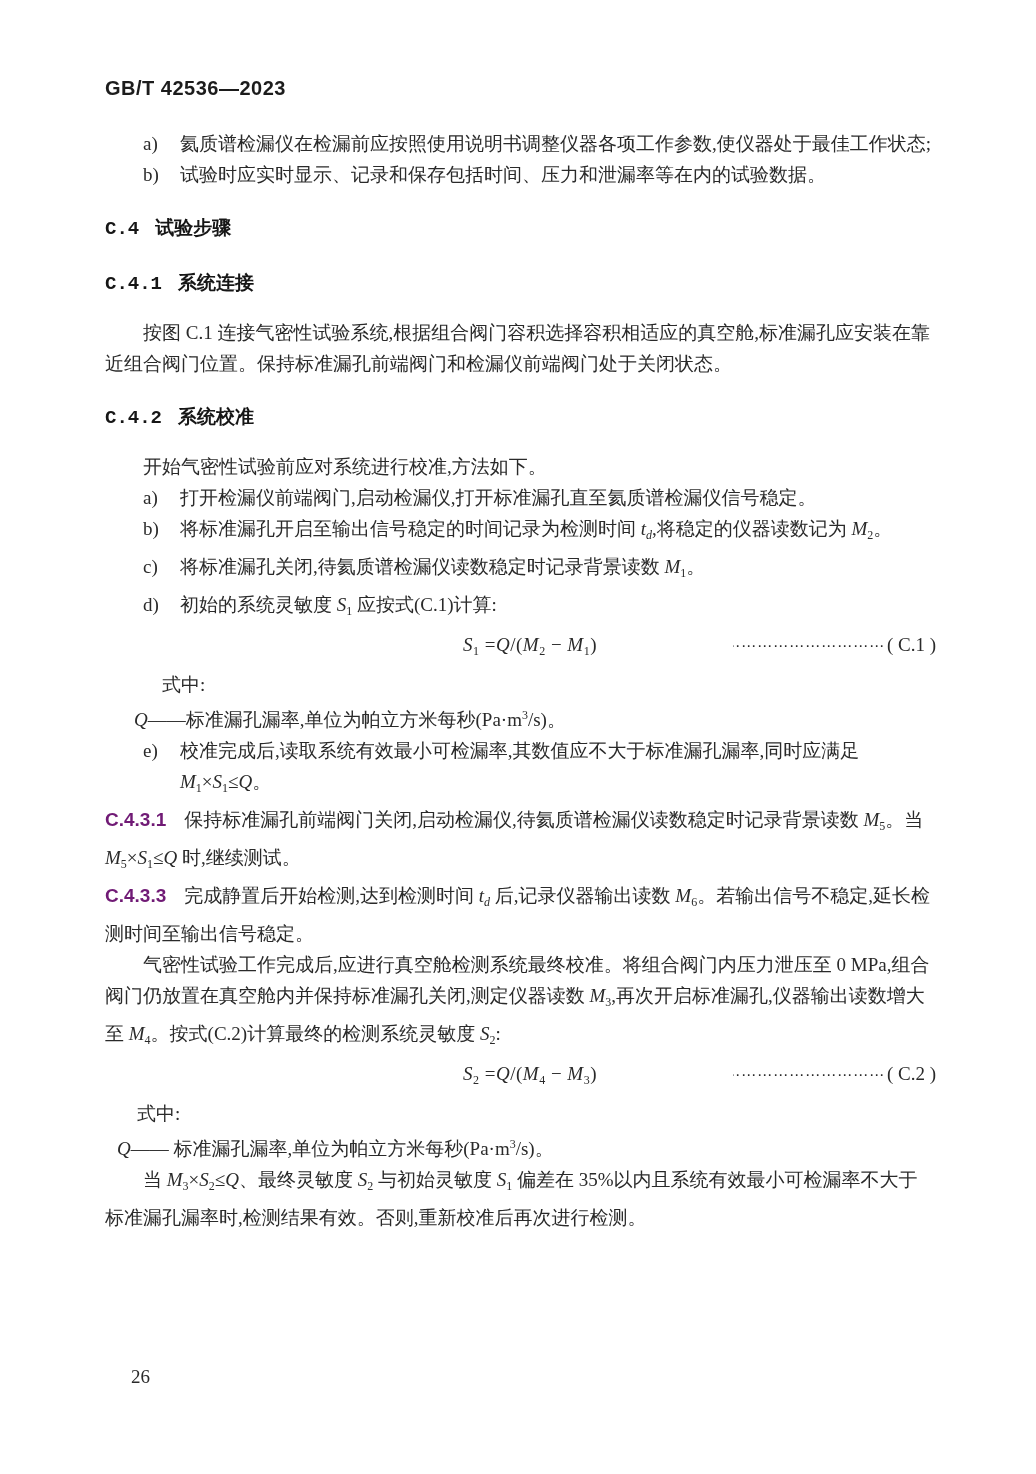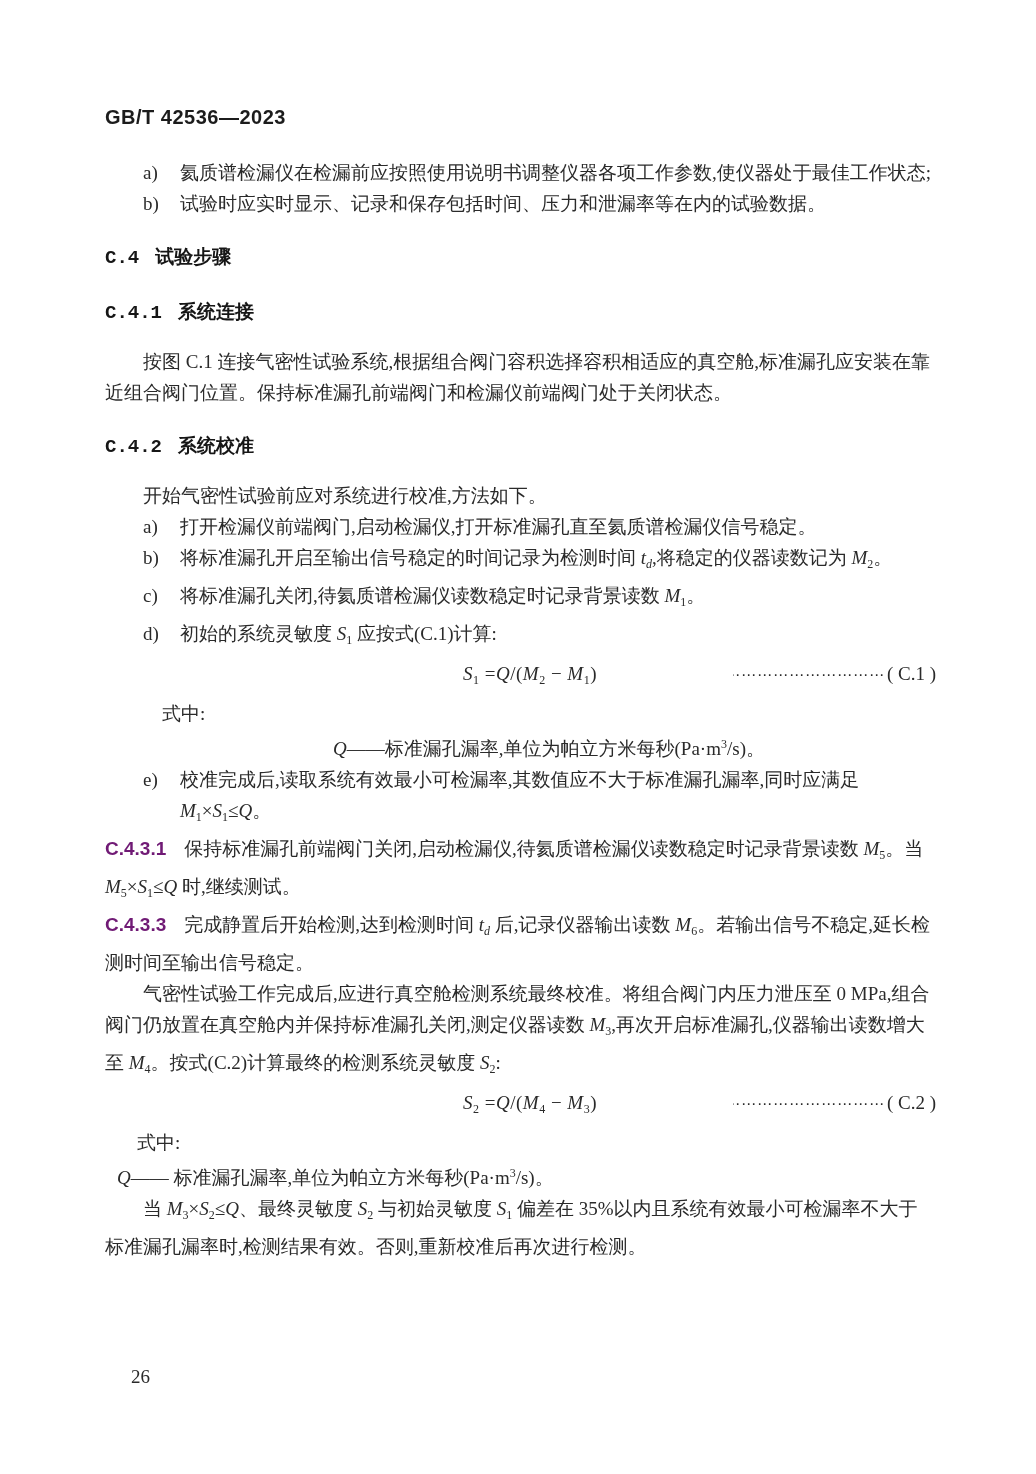--- a/index.html
+++ b/index.html
@@ -10,21 +10,21 @@
   body {
     width: 1036px;
     height: 1474px;
     overflow: hidden;
     position: relative;
   }
   .page {
     position: absolute;
     inset: 0;
     box-sizing: border-box;
-    padding: 102px 100px 0 105px;
+    padding: 73px 100px 0 105px;
     font-family: "Liberation Serif", "DejaVu Serif", serif;
     font-size: 19px;
     line-height: 31px;
     color: #2a2a2a;
     border-radius: 12px;
   }
   
   .doc-header {
     font-family: "Liberation Sans", "DejaVu Sans", sans-serif;
     font-weight: bold;
@@ -76,21 +76,21 @@
     overflow: hidden;
     white-space: nowrap;
     direction: rtl;
     font-family: "DejaVu Sans", sans-serif;
     font-size: 15px;
     letter-spacing: 1px;
   }
   .f-num { white-space: nowrap; margin-left: 2px; }
   
   .sz1 { margin-left: 57px; }
-  .q1  { margin-left: 57px; text-align: center; }
+  .q1  { margin-left: 29px; }
   .sz2 { margin-left: 32px; }
   .q2  { margin-left: 12px; }
   
   .seg-n { }
   .seg-i { font-style: italic; }
   .seg-sub  { font-size: 12px; vertical-align: -4px; }
   .seg-isub { font-size: 12px; vertical-align: -4px; font-style: italic; }
   .seg-sup  { font-size: 12px; vertical-align: 7px; }
   
   .page-num {

